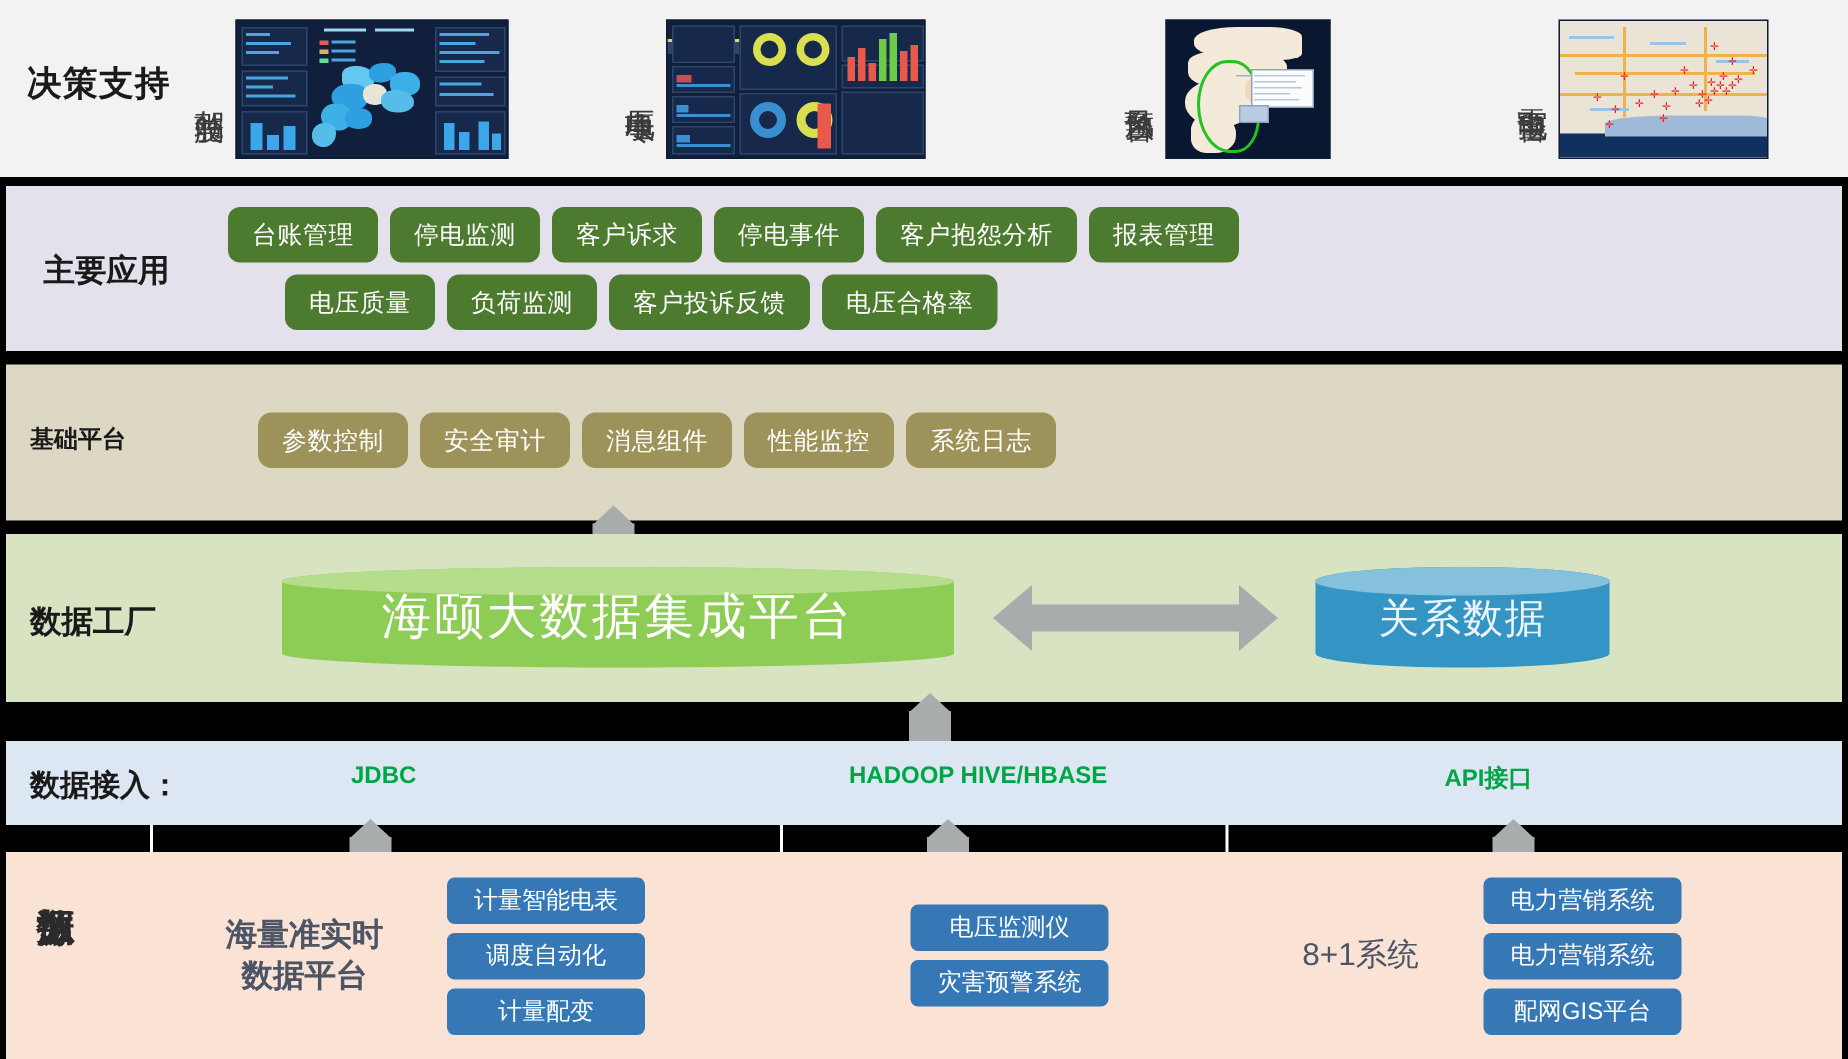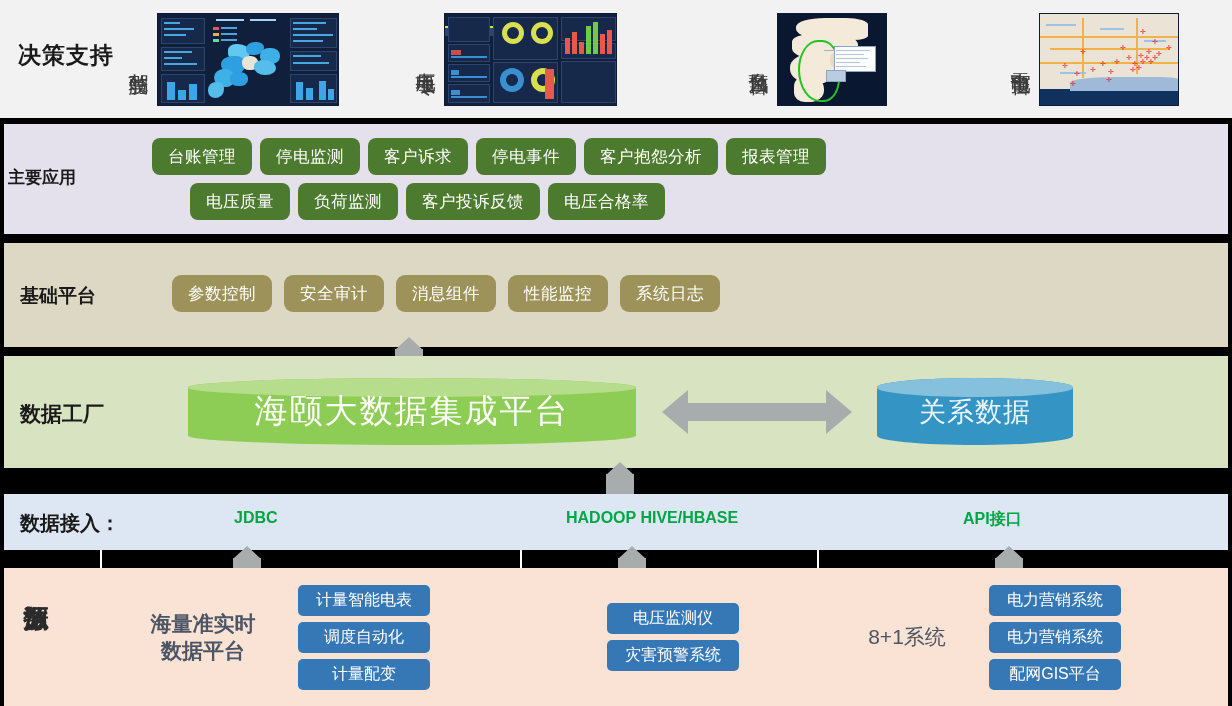--- a/index.html
+++ b/index.html
@@ -65,37 +65,37 @@
   
   .tb-light { width: 140px; height: 93px; background:#eae3d6; }
   .tb-light .sea { position:absolute; background:#10315e; }
   .tb-light .shelf { position:absolute; background:#9fb9d8; }
   .tb-light .road { position:absolute; background:#f0b34a; }
   .tb-light .riv { position:absolute; background:#9cc3e4; }
   .tb-light .strike { position:absolute; color:#f01c1c; font-size:7px; line-height:7px; font-weight:700;}
 
   
   #row-apps { top: 124px; height: 110px; background: #e4e0ec; }
-  #row-apps .row-label { left: 4px; top: 42px; font-size: 17px; }
+  #row-apps .row-label { left: 25px; top: 42px; font-size: 21px; }
   .pill-area { position: absolute; left: 148px; top: 14px; width: 1070px; }
   .pill-line { display:flex; gap: 8px; height: 37px; margin-bottom: 8px; }
   .pill {
     flex: 0 0 auto; height: 37px; border-radius: 8px;
     display:flex; align-items:center; justify-content:center;
     color:#fff; font-size: 16.5px; letter-spacing: .5px;
     padding: 0 16px;
   }
   .pill-green { background:#4c7a2e; }
   .pill-khaki { background:#9d9259; border-radius:9px;}
 
   
   #row-base { top: 243px; height: 104px; background: #dcd8c3; }
-  #row-base .row-label { left: 16px; top: 40px; font-size: 19px; }
+  #row-base .row-label { left: 16px; top: 40px; font-size: 16px; }
   .pill-area2 { position:absolute; left:168px; top:32px; width:1050px; }
-  .pill-area2 .pill-line { gap: 12px; }
+  .pill-area2 .pill-line { }
 
   
   #row-factory { top: 356px; height: 112px; background: #d8e4c1; }
   #row-factory .row-label { left: 16px; top: 44px; font-size: 21px; }
   .cyl {
     position:absolute;
     display:flex; align-items:center; justify-content:center;
     color:#fff;
   }
   .cyl .cyl-body { position:absolute; inset:0; border-radius: 50% / 14%; }

